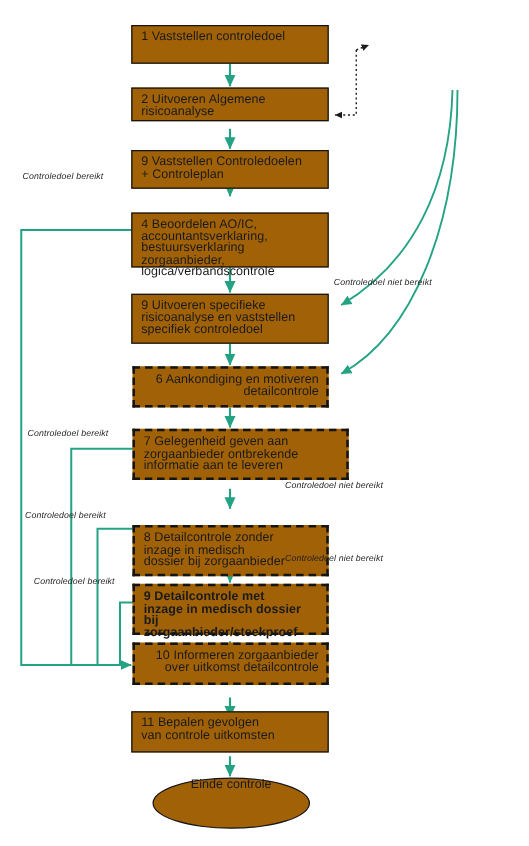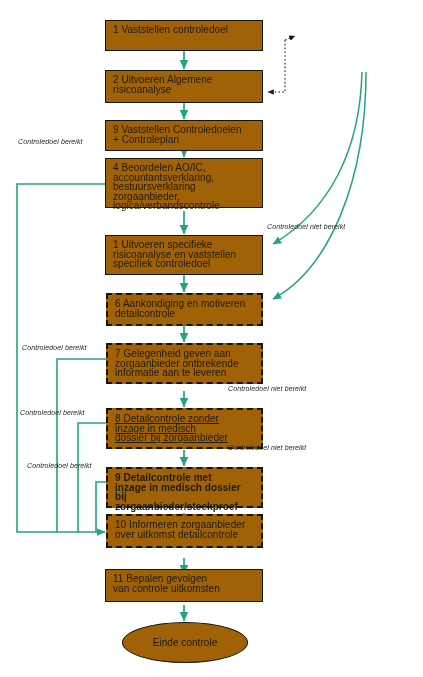--- a/index.html
+++ b/index.html
@@ -41,21 +41,21 @@
     border: 2.1px dashed #141414;
   }
   .node .txt {
     display: block;
     white-space: pre-line;
   }
   .node.terminal {
     border: 1.7px solid #141414;
     border-radius: 50%;
     display: flex;
-    align-items: center;
+    align-items: flex-start;
     justify-content: center;
     padding: 0;
     text-align: center;
   }
   .edge-label {
     position: absolute;
     font-size: 7px;
     font-style: italic;
     color: #1f1f1f;
     white-space: nowrap;
@@ -110,68 +110,68 @@
       <path d="M108,359 L57,359 L57,532"></path>
       <path d="M108,423 L78,423 L78,532"></path>
       <path d="M108,482 L96,482 L96,532"></path>
     </g>
   </svg>
 
   <div class="node solid" style="left:105px; top:20px; width:158px; height:31px;">
     <span class="txt">1 Vaststellen controledoel</span>
   </div>
 
-  <div class="node solid" style="left:105px; top:70px; width:158px; height:33px;">
+  <div class="node solid" style="left:105px; top:70px; width:158px; height:27px;">
     <span class="txt">2 Uitvoeren Algemene
 risicoanalyse</span>
   </div>
 
   <div class="node solid" style="left:105px; top:120px; width:158px; height:31px;">
     <span class="txt"> 9 Vaststellen Controledoelen
 + Controleplan</span>
   </div>
 
-  <div class="node solid" style="left:105px; top:158px; width:158px; height:50px;">
+  <div class="node solid" style="left:105px; top:170px; width:158px; height:44px;">
     <span class="txt">4 Beoordelen AO/IC,
 accountantsverklaring,
 bestuursverklaring
 zorgaanbieder,
 logica/verbandscontrole</span>
   </div>
 
   <div class="node solid" style="left:105px; top:235px; width:158px; height:40px;">
-    <span class="txt">1 Uitvoeren specifieke
+    <span class="txt">9 Uitvoeren specifieke
 risicoanalyse en vaststellen
 specifiek controledoel</span>
   </div>
 
-  <div class="node dashed" style="left:106px; top:293px; width:157px; height:33px;">
+  <div class="node dashed" style="left:106px; top:293px; width:157px; height:33px;text-align:right;">
     <span class="txt">6 Aankondiging en  motiveren
 detailcontrole</span>
   </div>
 
-  <div class="node dashed" style="left:106px; top:343px; width:157px; height:41px;">
+  <div class="node dashed" style="left:106px; top:343px; width:173px; height:41px;">
     <span class="txt">7 Gelegenheid geven aan
 zorgaanbieder ontbrekende
  informatie aan te leveren</span>
   </div>
 
-  <div class="node dashed" style="left:106px; top:408px; width:157px; height:41px;text-decoration:underline;">
+  <div class="node dashed" style="left:106px; top:420px; width:157px; height:41px;">
     <span class="txt"> 8 Detailcontrole zonder
   inzage in medisch
  dossier bij zorgaanbieder</span>
   </div>
 
   <div class="node dashed" style="left:106px; top:467px; width:157px; height:41px;font-weight:bold;">
     <span class="txt">9 Detailcontrole met
 inzage in medisch dossier bij
 zorgaanbieder/steekproef</span>
   </div>
 
-  <div class="node dashed" style="left:106px; top:514px; width:157px; height:34px;">
+  <div class="node dashed" style="left:106px; top:514px; width:157px; height:34px;text-align:right;">
     <span class="txt">10 Informeren zorgaanbieder
 over uitkomst detailcontrole</span>
   </div>
 
   <div class="node solid" style="left:105px; top:569px; width:158px; height:33px;">
     <span class="txt">11 Bepalen gevolgen
 van controle uitkomsten</span>
   </div>
 
   <div class="node terminal" style="left:122px; top:622px; width:126px; height:41px;">

